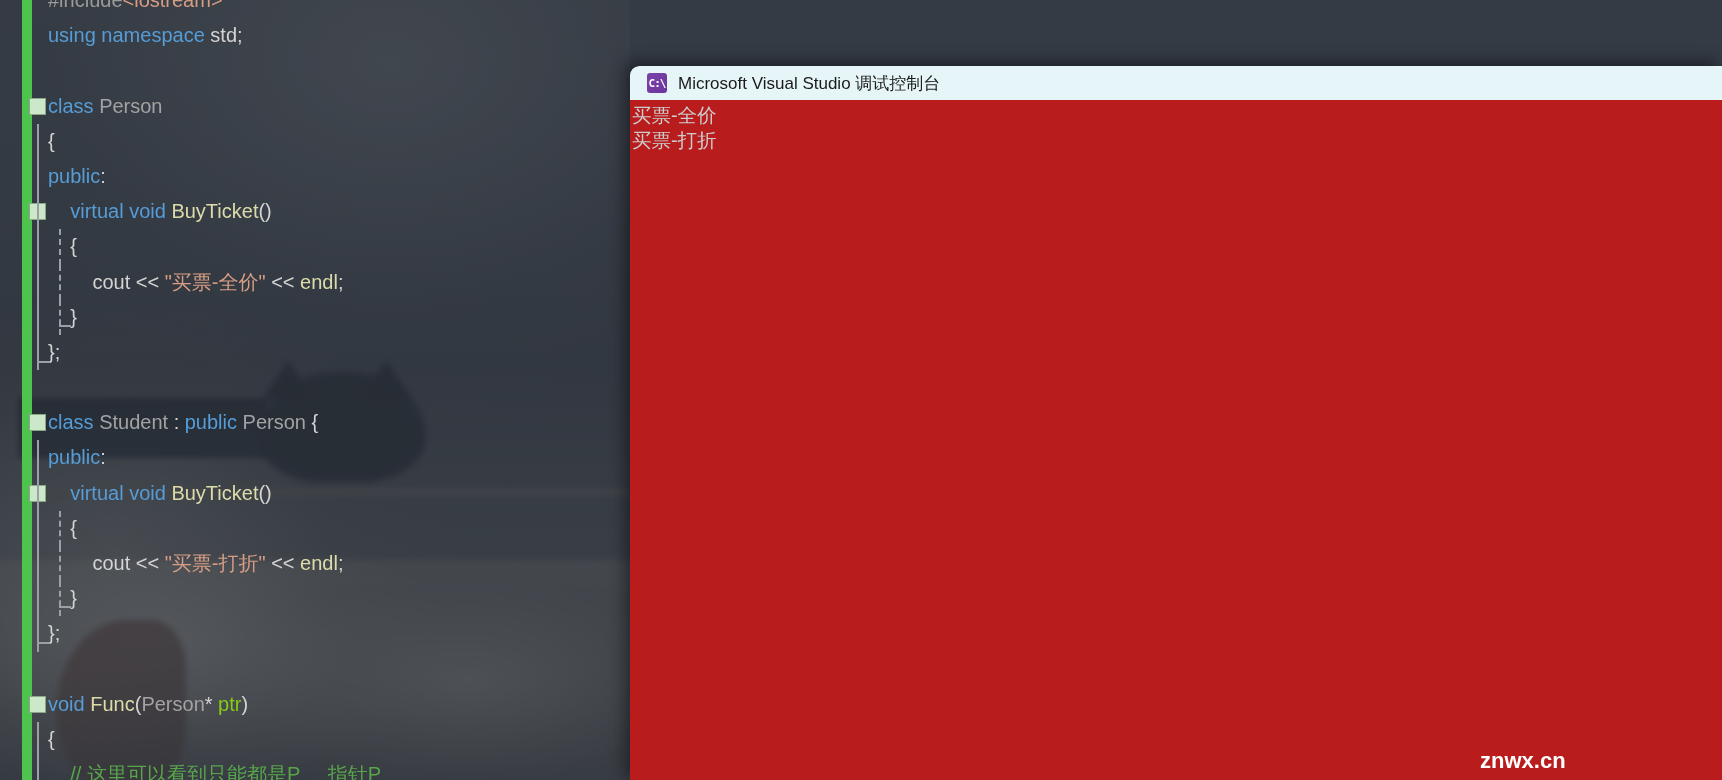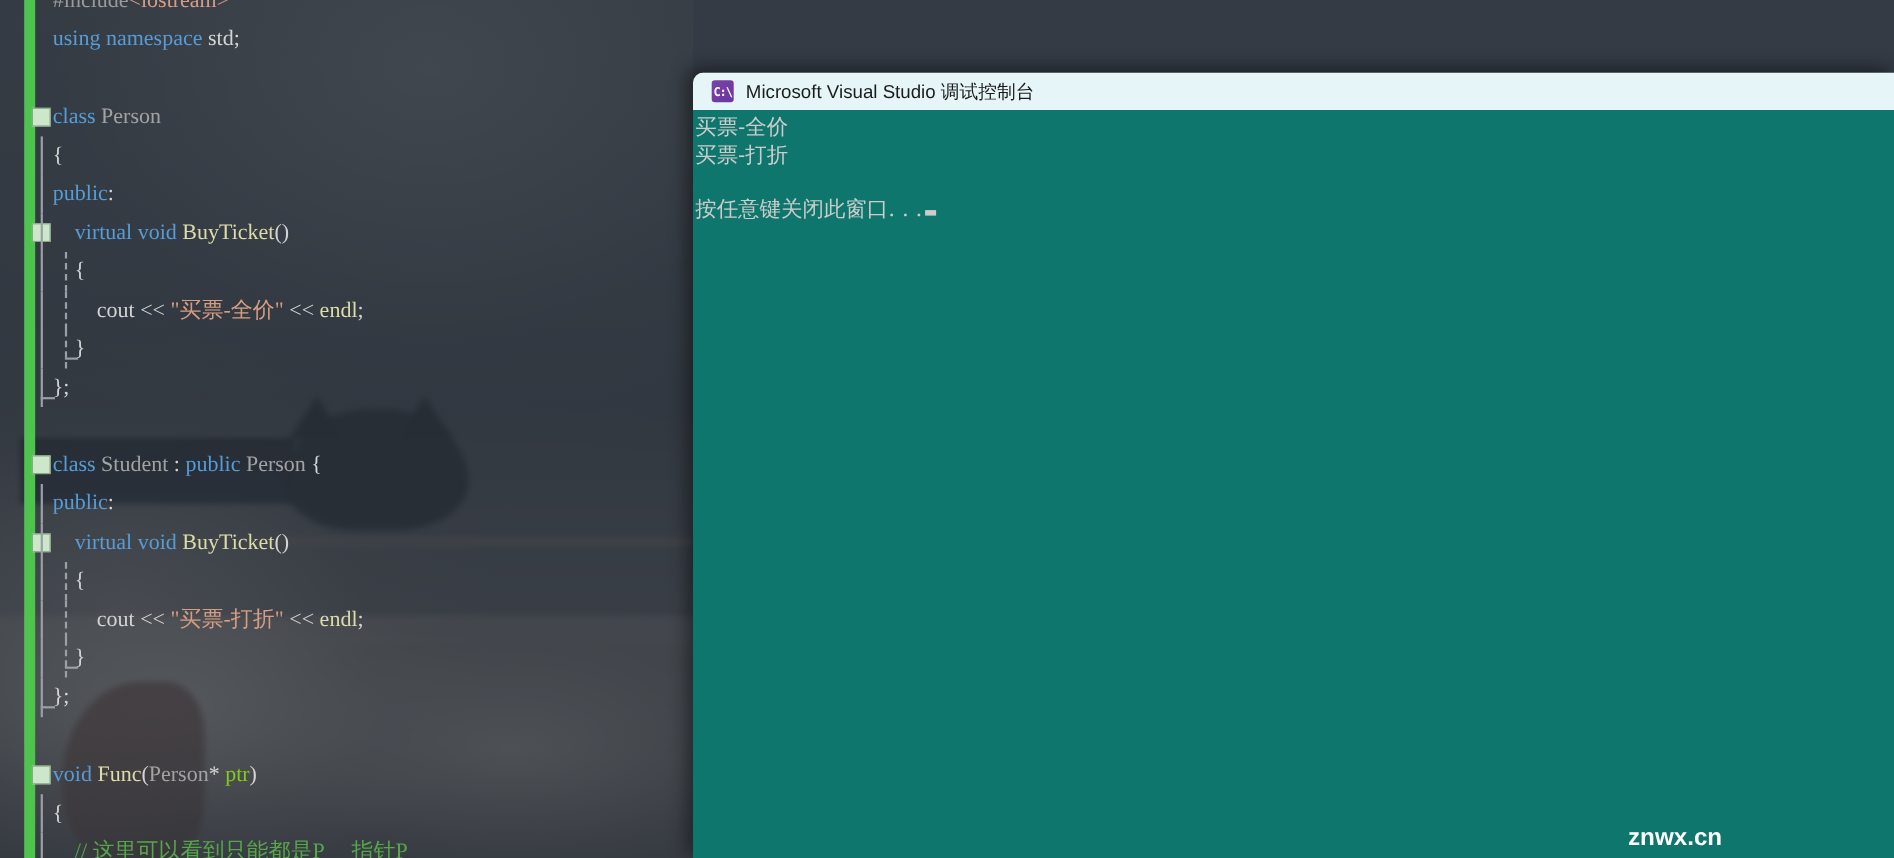--- a/index.html
+++ b/index.html
@@ -93,21 +93,21 @@
   .editor-photo .ph-tint {
     position: absolute; left: 0; top: 0; width: 100%; height: 100%;
     background: rgba(44,50,59,0.70);
   }
 
   
   .editor {
     position: absolute;
     left: 0; top: 0;
     width: 662px; height: 780px;
-    font-family: Liberation Serif, serif;
+    font-family: Liberation Sans, sans-serif;
     font-size: 20px;
     line-height: 35.2px;
     white-space: pre;
     overflow: hidden;
   }
   .change-bar {
     position: absolute;
     left: 22px; top: 0;
     width: 10px; height: 780px;
     background: #4ec44e;
@@ -196,21 +196,21 @@
     flex: 0 0 auto;
   }
   .console-title {
     margin-left: 11px;
     font-family: "Liberation Sans", sans-serif;
     font-size: 17px;
     color: #1b1b1b;
   }
   .console-body {
     height: 680px;
-    background: #0f766e;
+    background: #b91c1c;
     color: #ccc;
     font-family: "DejaVu Serif", "Liberation Serif", serif;
     font-size: 19.5px;
     line-height: 24.5px;
     padding: 4px 0 0 2px;
     white-space: pre;
     position: relative;
   }
   .console-line { height: 24.5px; }
   .cursor-block {
@@ -262,18 +262,18 @@
   <div class="editor">
     <div class="change-bar"></div>
     <div class="code-area" id="code-area"><div class="line"><span><span class="pre">#include</span><span class="inc">&lt;iostream&gt;</span></span></div><div class="line"><span><span class="kw">using namespace </span><span class="id">std;</span></span></div><div class="line"><span></span></div><div class="line"><div class="fold-box"></div><span><span class="kw">class </span><span class="type">Person</span></span></div><div class="line"><div class="guide-v"></div><span><span class="punct">{</span></span></div><div class="line"><div class="guide-v"></div><span><span class="kw">public</span><span class="punct">:</span></span></div><div class="line"><div class="fold-box"></div><div class="guide-v"></div><span><span class="kw">    virtual void </span><span class="fn">BuyTicket</span><span class="punct">()</span></span></div><div class="line"><div class="guide-v"></div><div class="guide-dash"></div><span><span class="punct">    {</span></span></div><div class="line"><div class="guide-v"></div><div class="guide-dash"></div><span><span class="id">        cout </span><span class="punct">&lt;&lt; </span><span class="str">"买票-全价"</span><span class="punct"> &lt;&lt; </span><span class="fn">endl</span><span class="punct">;</span></span></div><div class="line"><div class="guide-v"></div><div class="guide-dash tail"></div><span><span class="punct">    }</span></span></div><div class="line"><div class="guide-v tail"></div><span><span class="punct">};</span></span></div><div class="line"><span></span></div><div class="line"><div class="fold-box"></div><span><span class="kw">class </span><span class="type">Student</span><span class="punct"> : </span><span class="kw">public </span><span class="type">Person</span><span class="punct"> {</span></span></div><div class="line"><div class="guide-v"></div><span><span class="kw">public</span><span class="punct">:</span></span></div><div class="line"><div class="fold-box"></div><div class="guide-v"></div><span><span class="kw">    virtual void </span><span class="fn">BuyTicket</span><span class="punct">()</span></span></div><div class="line"><div class="guide-v"></div><div class="guide-dash"></div><span><span class="punct">    {</span></span></div><div class="line"><div class="guide-v"></div><div class="guide-dash"></div><span><span class="id">        cout </span><span class="punct">&lt;&lt; </span><span class="str">"买票-打折"</span><span class="punct"> &lt;&lt; </span><span class="fn">endl</span><span class="punct">;</span></span></div><div class="line"><div class="guide-v"></div><div class="guide-dash tail"></div><span><span class="punct">    }</span></span></div><div class="line"><div class="guide-v tail"></div><span><span class="punct">};</span></span></div><div class="line"><span></span></div><div class="line"><div class="fold-box"></div><span><span class="kw">void </span><span class="fn">Func</span><span class="punct">(</span><span class="type">Person</span><span class="punct">* </span><span class="dim">ptr</span><span class="punct">)</span></span></div><div class="line"><div class="guide-v"></div><span><span class="punct">{</span></span></div><div class="line"><div class="guide-v"></div><span><span class="cmt">    // 这里可以看到只能都是P     指针P</span></span></div></div>
   </div>
 
   <div class="console-window">
     <div class="console-titlebar">
       <div class="console-icon">C:\</div>
       <div class="console-title">Microsoft Visual Studio 调试控制台</div>
     </div>
-    <div class="console-body" id="console-body"><div class="console-line">买票-全价</div><div class="console-line">买票-打折</div><div class="console-line"></div><div class="console-line">按任意键关闭此窗口. . .<span class="cursor-block"></span></div></div>
+    <div class="console-body" id="console-body"><div class="console-line">买票-全价</div><div class="console-line">买票-打折</div><div class="console-line"></div></div>
   </div>
 
   <div class="watermark-sub">znwx.cn</div>
 
 </div>
 
 </body></html>

